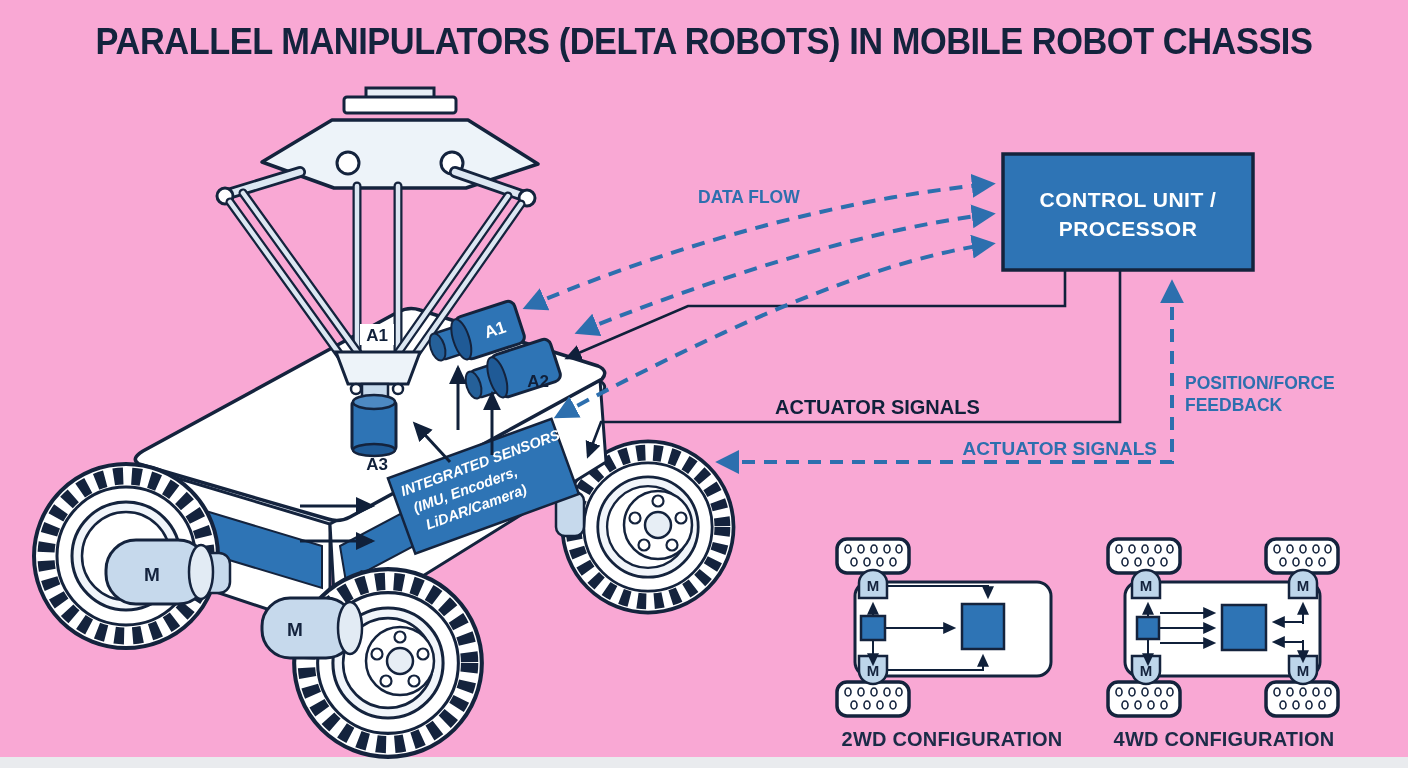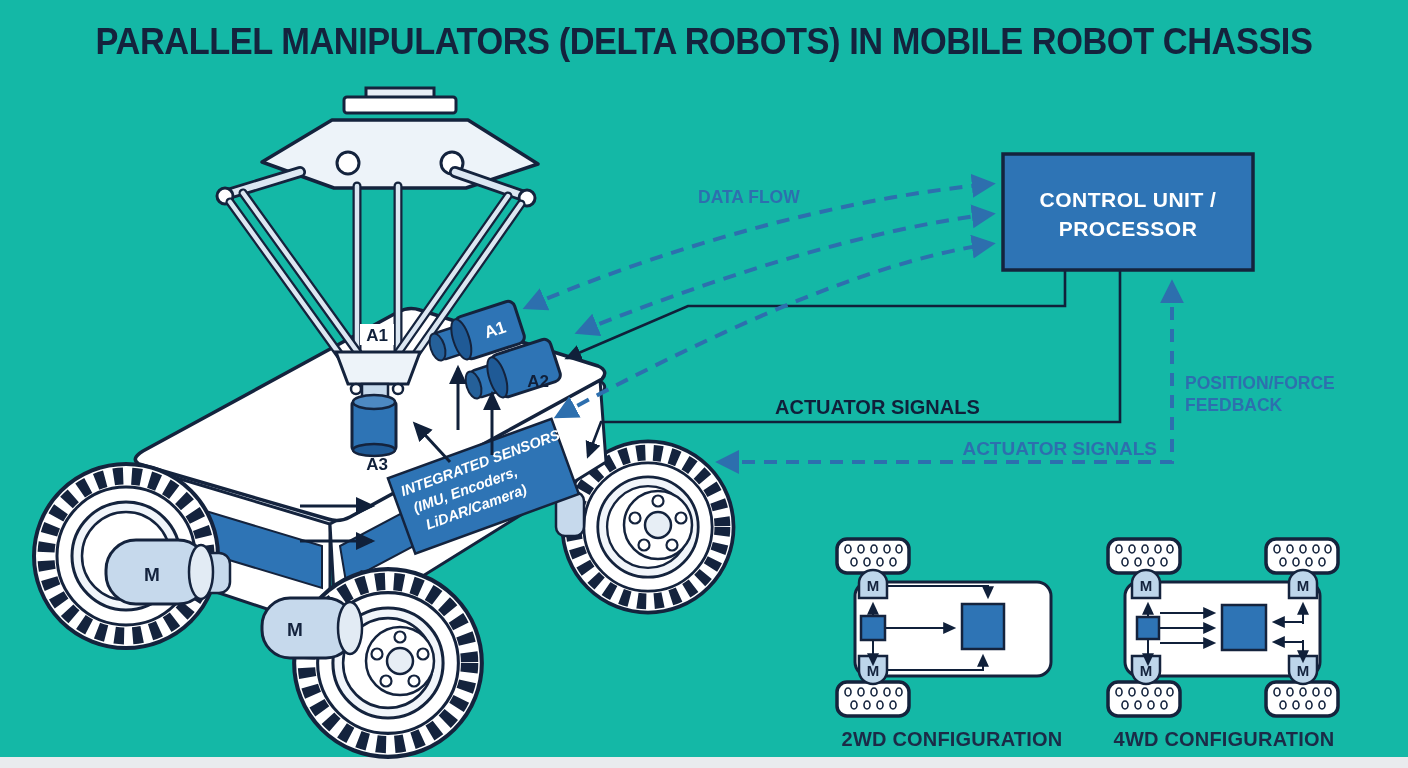--- a/index.html
+++ b/index.html
@@ -1,16 +1,16 @@
 <!DOCTYPE html>
 <html><head>
 <meta charset="utf-8">
 <style>
   html,body{margin:0;padding:0;background:#ffffff;}
-  #stage{position:relative;width:1408px;height:768px;background:#14b8a6;overflow:hidden;
+  #stage{position:relative;width:1408px;height:768px;background:#f9a8d4;overflow:hidden;
          font-family:"Liberation Sans", sans-serif;}
   svg{position:absolute;left:0;top:0;}
   text{font-family:"Liberation Sans", sans-serif;}
   .ttl{font-size:37px;font-weight:bold;fill:#14233D;letter-spacing:-.5px;}
   .cu{font-size:21px;font-weight:bold;fill:#ffffff;letter-spacing:.5px;}
   .bluelbl{font-size:17.5px;font-weight:bold;fill:#2D6FAE;}
   .bluelbl2{font-size:19px;font-weight:bold;fill:#2D6FAE;}
   .blklbl{font-size:20px;font-weight:bold;fill:#10203A;}
   .tag{font-size:17px;font-weight:bold;fill:#10203A;}
   .tagw{font-size:17px;font-weight:bold;fill:#ffffff;}

